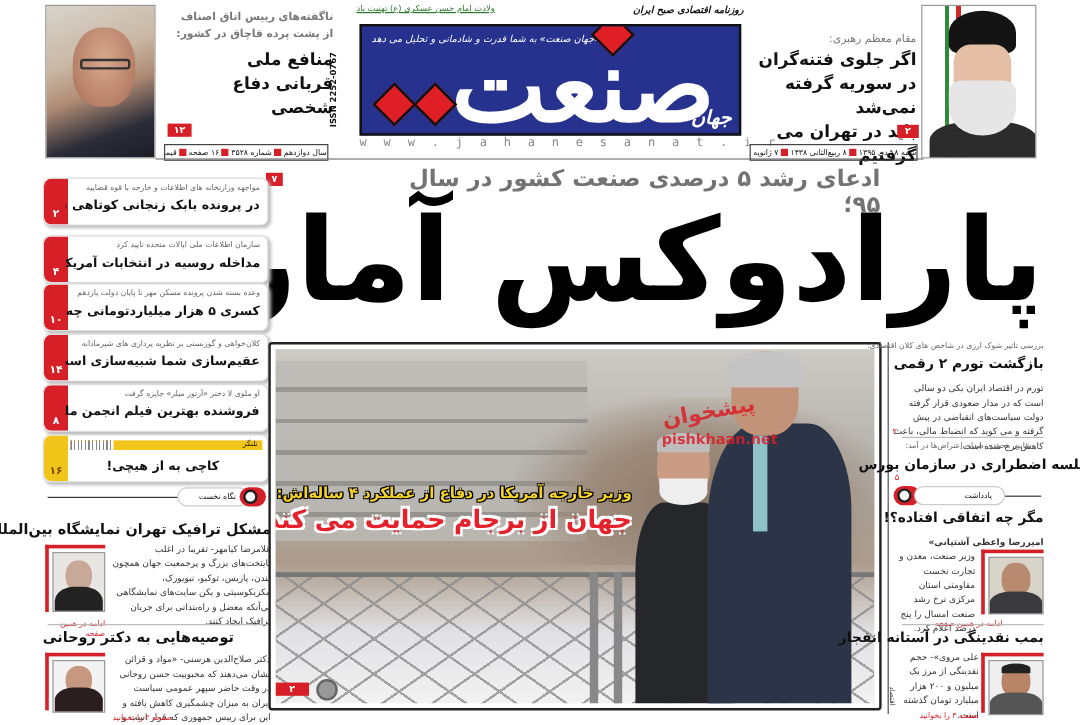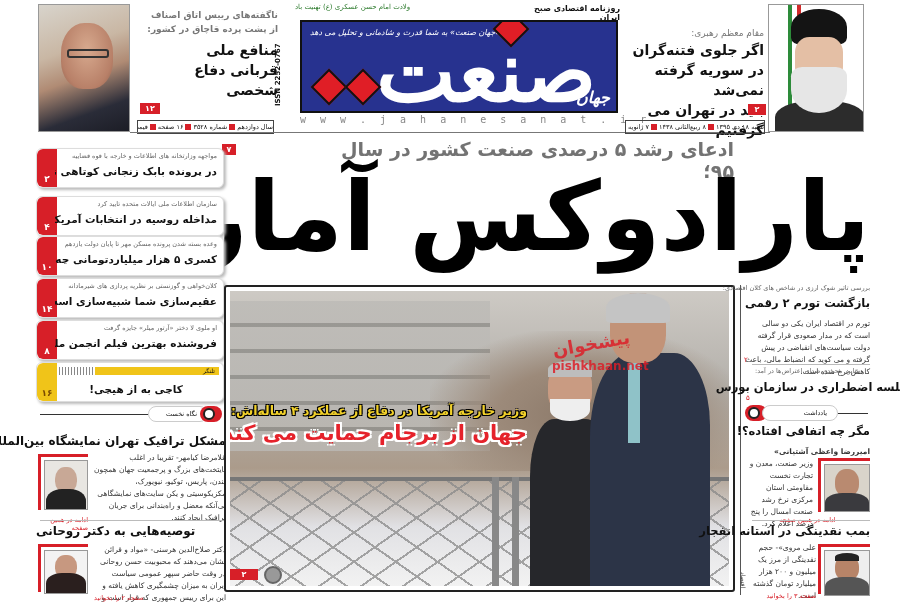--- a/index.html
+++ b/index.html
@@ -1,20 +1,20 @@
 <!DOCTYPE html>
 <html><head>
 <meta charset="utf-8">
 <style>
   * { box-sizing: border-box; margin: 0; padding: 0; }
   html, body { width: 900px; height: 604px; overflow: hidden; background: #fff; }
   body { font-family: "DejaVu Sans", sans-serif; color: #111; position: relative; direction: rtl; }
   .abs { position: absolute; }
-  .tagline-top { left: 295px; top: 3px; width: 120px; font-size: 7px; color: #2c7a2c; text-align: left; direction: rtl; }
-  .paper-type { left: 520px; top: 4px; width: 100px; font-size: 8px; font-weight: bold; text-align: right; }
+  .tagline-top { left: 295px; top: 3px; width: 120px; font-size: 7px; color: #2c7a2c; text-align: center; direction: rtl; text-decoration: underline; }
+  .paper-type { left: 520px; top: 4px; width: 100px; font-size: 8px; font-weight: bold; text-align: right; font-style: italic; }
   .logo-box { left: 300px; top: 20px; width: 318px; height: 93px; background: #27328f; border: 2px solid #111; overflow: hidden; }
   .logo-slogan { position: absolute; left: 8px; top: 6px; width: 200px; font-size: 8px; color: #fff; font-style: italic; text-align: left; }
   .logo-word { position: absolute; right: 20px; top: 8px; font-family: "DejaVu Serif", serif; font-size: 84px; font-weight: bold; color: #fff; line-height: 84px; letter-spacing: -3px; }
   .logo-sub { position: absolute; right: 6px; bottom: 4px; font-size: 16px; color: #fff; font-weight: bold; font-style: italic; }
   .diamond { position: absolute; width: 26px; height: 26px; background: #e01e26; border: 2px solid #111; transform: rotate(45deg); }
   .site-url { left: 300px; top: 114px; width: 318px; font-family: "DejaVu Sans Mono", monospace; font-size: 10px; color: #888; letter-spacing: 14px; direction: ltr; text-align: left; }
   .rule-h { height: 1px; background: #777; }
 
   .issn { left: 274px; top: 30px; width: 14px; height: 90px; font-size: 7px; font-weight: bold; writing-mode: vertical-rl; transform: rotate(180deg); text-align: center; direction: ltr; }
 

